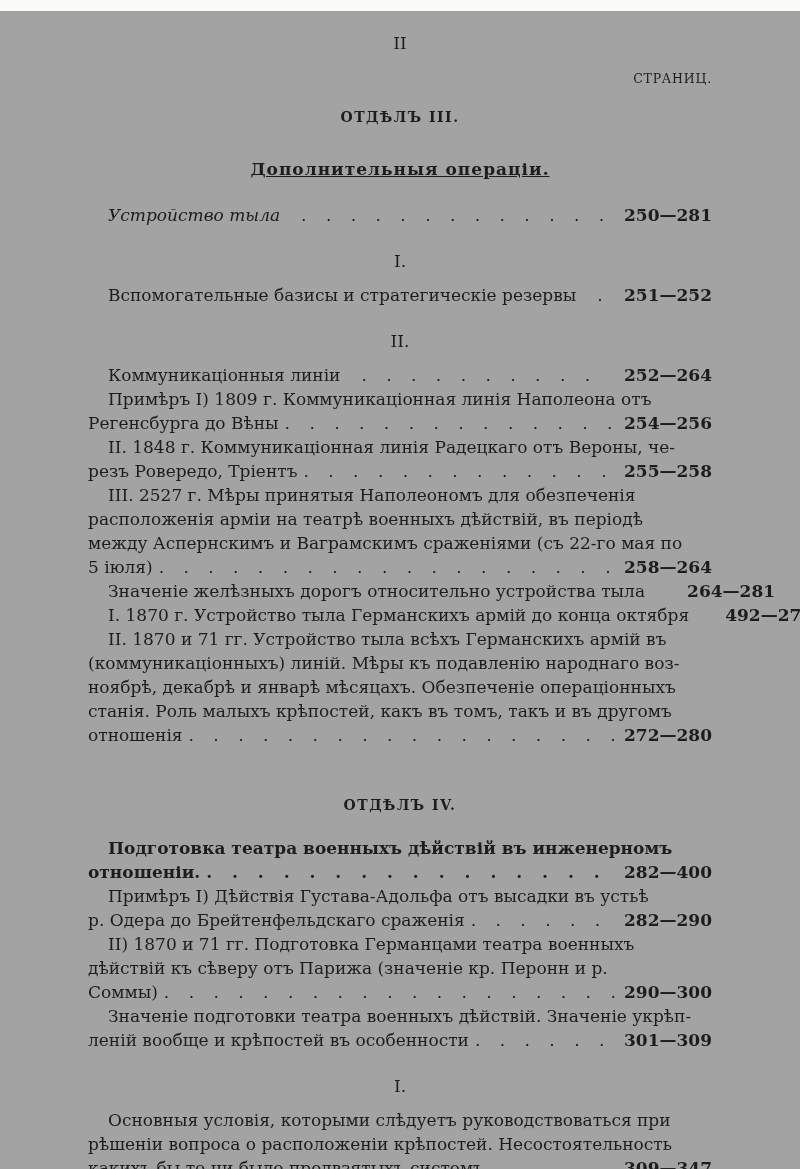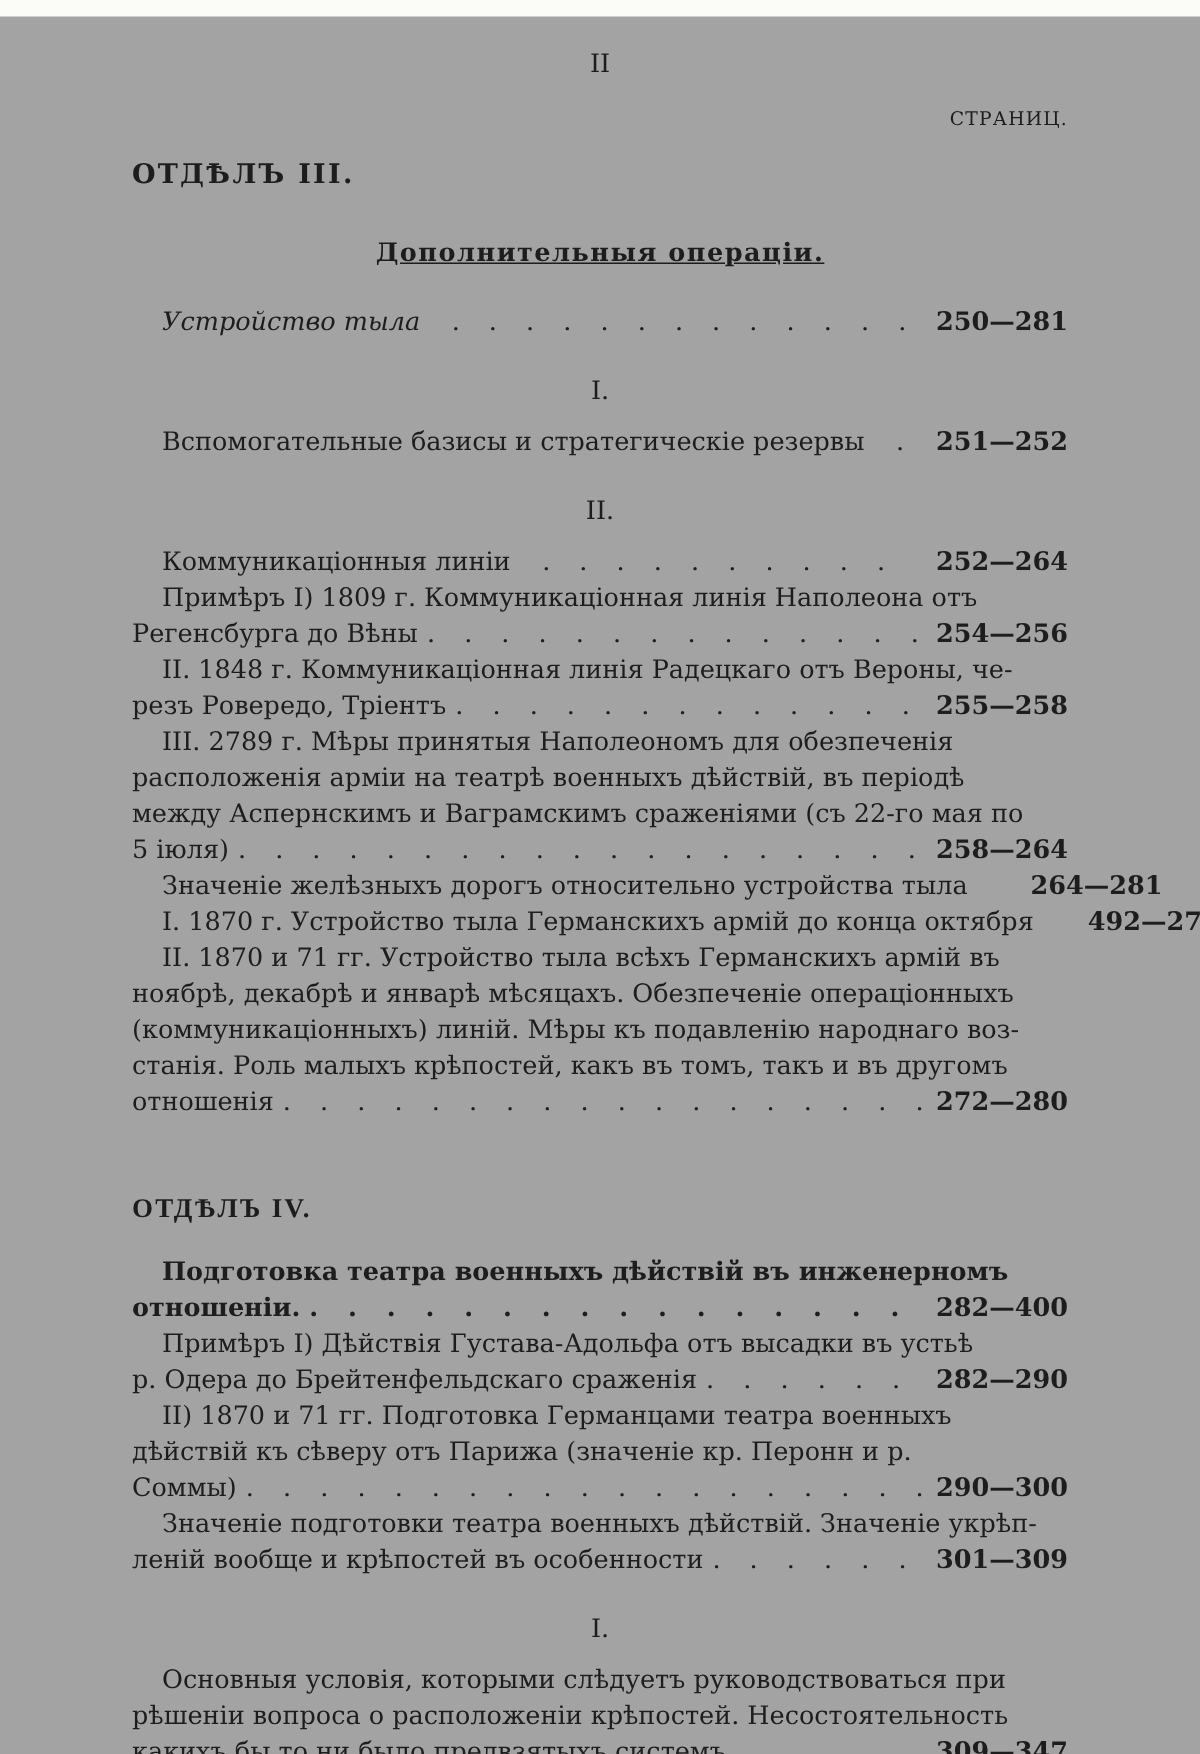--- a/index.html
+++ b/index.html
@@ -18,26 +18,27 @@
   }
   .folio { text-align: center; font-size: 17px; }
   .col-header {
     text-align: right;
     font-size: 12.5px;
     font-weight: normal;
     letter-spacing: 0.8px;
     margin-top: 12px;
   }
   .section-title {
-    font-size: 18px;
+    text-align: center;
+    font-size: 14px;
     font-weight: bold;
     letter-spacing: 1.5px;
     margin-top: 14px;
   }
-  .section-title.spaced-before { margin-top: 46px; margin-bottom: 19px; font-family: Liberation Serif, serif; }
+  .section-title.spaced-before { margin-top: 46px; margin-bottom: 19px; }
   .subsection-title {
     text-align: center;
     font-size: 17px;
     font-weight: bold;
     letter-spacing: 1px;
     margin-top: 28px;
     margin-bottom: 22px;
     text-decoration: underline;
   }
   .roman-divider {
@@ -111,21 +112,21 @@
       </div>
       <div class="entry">
         <div class="entry-line first">II. 1848 г. Коммуникаціонная линія Радецкаго отъ Вероны, че-</div>
         <div class="lastline">
           <span class="line-text">резъ Ровередо, Тріентъ</span>
           <span class="dots">. . . . . . . . . . . . . . . . . . . . . . . . . . . . . . . . . . . . . . . . . . . . . . . . . . . . . . . . . . . . . . . . . . . . . . . . . . . . . . . . . . . . . . . . . . . . . . . . . . . . . . . . . . . . . . . . . . . . . . . . </span>
           <span class="pages">255—258</span>
         </div>
       </div>
       <div class="entry">
-        <div class="entry-line first">III. 2789 г. Мѣры принятыя Наполеономъ для обезпеченія</div>
+        <div class="entry-line first">III. 2527 г. Мѣры принятыя Наполеономъ для обезпеченія</div>
         <div class="entry-line">расположенія арміи на театрѣ военныхъ дѣйствій, въ періодѣ</div>
         <div class="entry-line">между Аспернскимъ и Ваграмскимъ сраженіями (съ 22-го мая по</div>
         <div class="lastline">
           <span class="line-text">5 іюля)</span>
           <span class="dots">. . . . . . . . . . . . . . . . . . . . . . . . . . . . . . . . . . . . . . . . . . . . . . . . . . . . . . . . . . . . . . . . . . . . . . . . . . . . . . . . . . . . . . . . . . . . . . . . . . . . . . . . . . . . . . . . . . . . . . . . </span>
           <span class="pages">258—264</span>
         </div>
       </div>
       <div class="entry">
         <div class="lastline first">
@@ -136,22 +137,22 @@
       </div>
       <div class="entry">
         <div class="lastline first">
           <span class="line-text">I. 1870 г. Устройство тыла Германскихъ армій до конца октября</span>
           <span class="spacer"></span>
           <span class="pages">492—271</span>
         </div>
       </div>
       <div class="entry">
         <div class="entry-line first">II. 1870 и 71 гг. Устройство тыла всѣхъ Германскихъ армій въ</div>
+        <div class="entry-line">(коммуникаціонныхъ) линій. Мѣры къ подавленію народнаго воз-</div>
         <div class="entry-line">ноябрѣ, декабрѣ и январѣ мѣсяцахъ. Обезпеченіе операціонныхъ</div>
-        <div class="entry-line">(коммуникаціонныхъ) линій. Мѣры къ подавленію народнаго воз-</div>
         <div class="entry-line">станія. Роль малыхъ крѣпостей, какъ въ томъ, такъ и въ другомъ</div>
         <div class="lastline">
           <span class="line-text">отношенія</span>
           <span class="dots">. . . . . . . . . . . . . . . . . . . . . . . . . . . . . . . . . . . . . . . . . . . . . . . . . . . . . . . . . . . . . . . . . . . . . . . . . . . . . . . . . . . . . . . . . . . . . . . . . . . . . . . . . . . . . . . . . . . . . . . . </span>
           <span class="pages">272—280</span>
         </div>
       </div>
       <div class="section-title spaced-before">ОТДѢЛЪ IV.</div>
       <div class="entry bold">
         <div class="entry-line first">Подготовка театра военныхъ дѣйствій въ инженерномъ</div>

